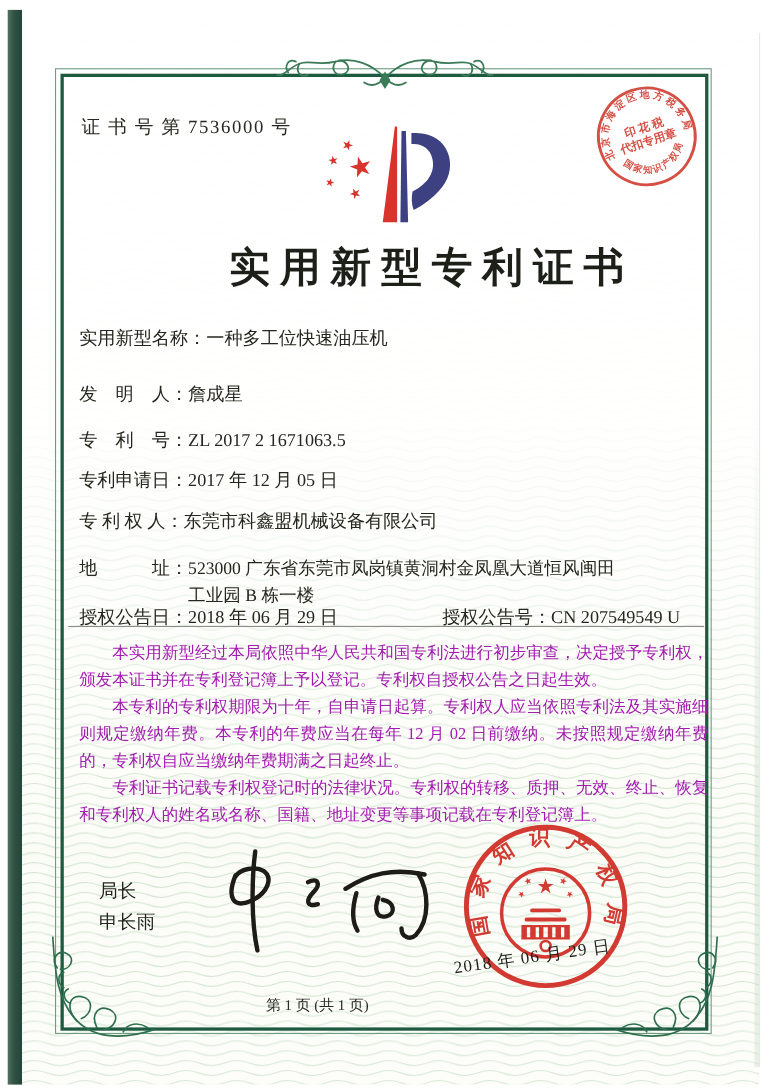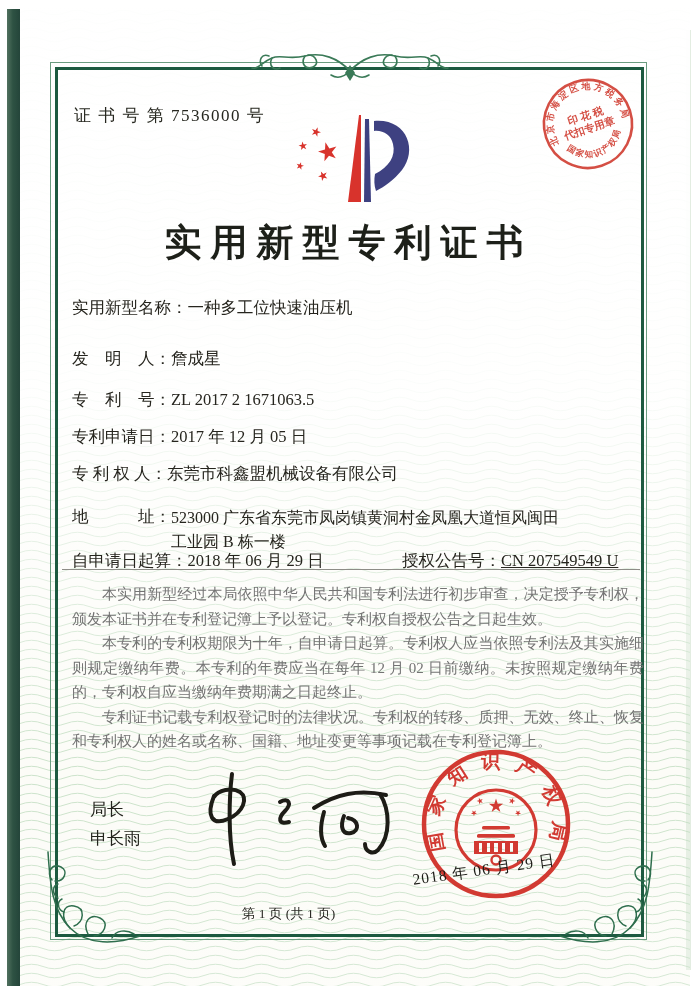--- a/index.html
+++ b/index.html
@@ -9,27 +9,27 @@
   .spine{position:absolute;left:7px;top:9px;width:13px;height:977px;
          background:linear-gradient(to right,#51715f,#2e5243 45%,#24453a);}
   .right-strip{position:absolute;left:686px;top:30px;width:5px;height:940px;background:#dcE8d9;opacity:.8;}
   .waves{position:absolute;left:20px;top:8px;width:670px;height:978px;pointer-events:none;}
   .wave-fade{position:absolute;left:20px;top:8px;width:670px;height:978px;
              background:linear-gradient(180deg,rgba(255,255,255,.97) 0%,rgba(255,255,255,.93) 38%,rgba(255,255,255,.45) 58%,rgba(255,255,255,.05) 78%,rgba(255,255,255,.25) 100%);}
   .frame-outer{position:absolute;left:50px;top:62px;width:595px;height:876px;border:1px solid #6b9c80;}
   .frame-inner{position:absolute;left:55px;top:67px;width:583px;height:864px;border:3px solid #1d5a40;}
   .cert-no{position:absolute;left:74px;top:104px;font-size:17px;letter-spacing:1.5px;color:#26271f;}
   .title{position:absolute;left:50px;top:218px;width:597px;text-align:center;
-         font-size:37px;font-weight:600;letter-spacing:9px;color:#1d2019;}
+         font-size:37px;font-weight:600;letter-spacing:9px;color:#1d2019;padding-left:44px;}
   .row{position:absolute;left:72px;font-size:16.5px;color:#26251e;white-space:nowrap;}
   .row .lab{display:inline-block;}
   .addr-val{display:inline-block;vertical-align:top;white-space:normal;width:462px;font-size:16px;line-height:24px;}
-  .row2col .grp2{position:absolute;left:330px;top:0;white-space:nowrap;text-decoration:underline;}
+  .row2col .grp2{position:absolute;left:330px;top:0;white-space:nowrap;}
   .divider{position:absolute;left:62px;top:569px;width:578px;border-top:1px solid #8d8d87;}
-  .body-text{position:absolute;left:72px;top:582px;width:572px;font-size:15px;line-height:24.5px;color:#737373;text-align:justify;}
+  .body-text{position:absolute;left:72px;top:582px;width:572px;font-size:15px;line-height:24.5px;color:#a21caf;text-align:justify;}
   .body-text p{margin:0;text-indent:2em;}
   .officer{position:absolute;left:90px;top:798px;font-size:17px;color:#23241d;}
   .officer .nm{margin-top:6px;text-align:right;}
   .sig{position:absolute;left:196px;top:766px;}
   .seal-big{position:absolute;left:416px;top:744px;}
   .seal-date{position:absolute;left:412px;top:858px;width:170px;font-size:15.5px;letter-spacing:1px;
              color:#1d1d18;transform:rotate(-8deg);}
   .page-num{position:absolute;left:50px;top:905px;width:477px;text-align:center;font-size:13.5px;color:#2a2a24;}
   .tax-stamp{position:absolute;left:538px;top:74px;}
   .logo{position:absolute;left:290px;top:110px;}
@@ -151,21 +151,21 @@
   <div class="row" style="top:426px">
     <span class="lab">专利申请日：</span><span>2017 年 12 月 05 日</span>
   </div>
   <div class="row" style="top:463px">
     <span class="lab">专 利 权 人：</span><span>东莞市科鑫盟机械设备有限公司</span>
   </div>
   <div class="row" style="top:506px">
     <span class="lab" style="vertical-align:top">地　　　址：</span><span class="addr-val"><span>523000 广东省东莞市凤岗镇黄洞村金凤凰大道恒风闽田</span><br><span>工业园 B 栋一楼</span></span>
   </div>
   <div class="row row2col" style="top:550px">
-    <span class="lab">自申请日起算：</span><span>2018 年 06 月 29 日</span>
+    <span class="lab">授权公告日：</span><span>2018 年 06 月 29 日</span>
     <span class="grp2">
       <span class="lab">授权公告号：</span><span>CN 207549549 U</span>
     </span>
   </div>
 
   <div class="divider"></div>
 
   <div class="body-text">
     <p>本实用新型经过本局依照中华人民共和国专利法进行初步审查，决定授予专利权，颁发本证书并在专利登记簿上予以登记。专利权自授权公告之日起生效。</p>
     <p>本专利的专利权期限为十年，自申请日起算。专利权人应当依照专利法及其实施细则规定缴纳年费。本专利的年费应当在每年 12 月 02 日前缴纳。未按照规定缴纳年费的，专利权自应当缴纳年费期满之日起终止。</p>

